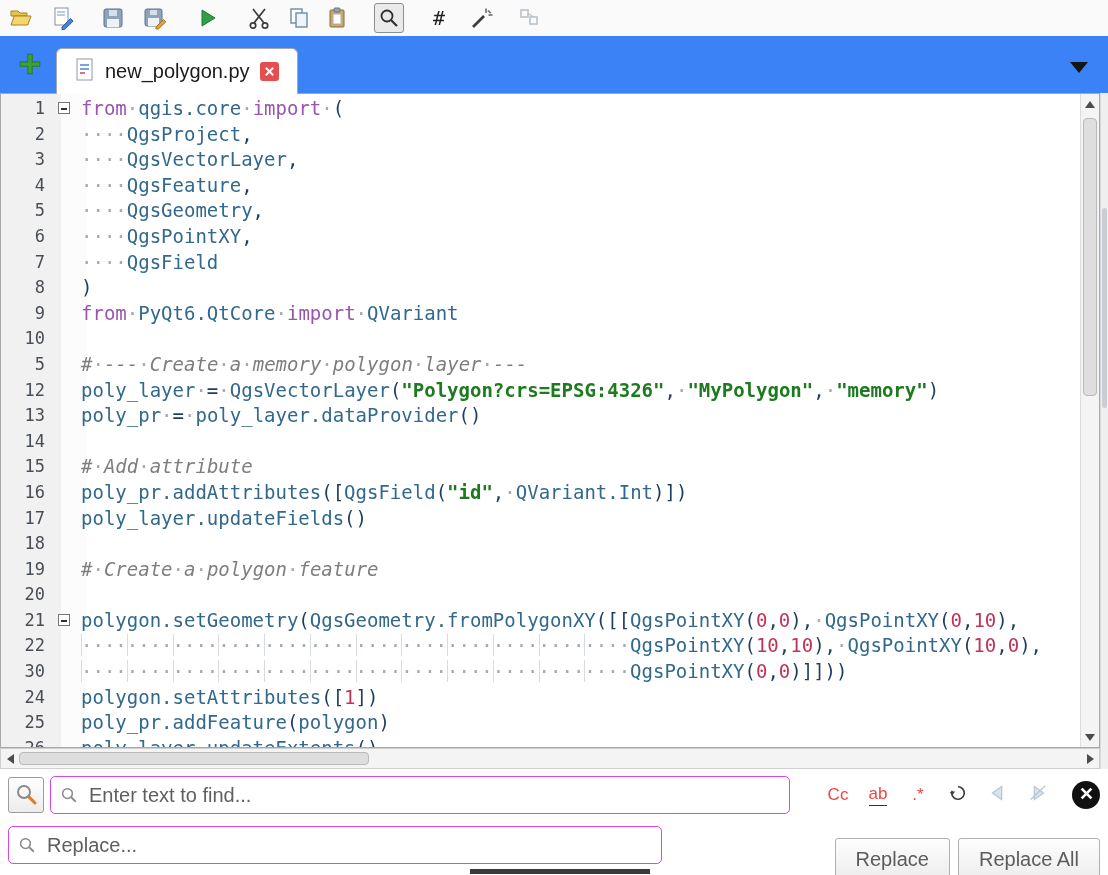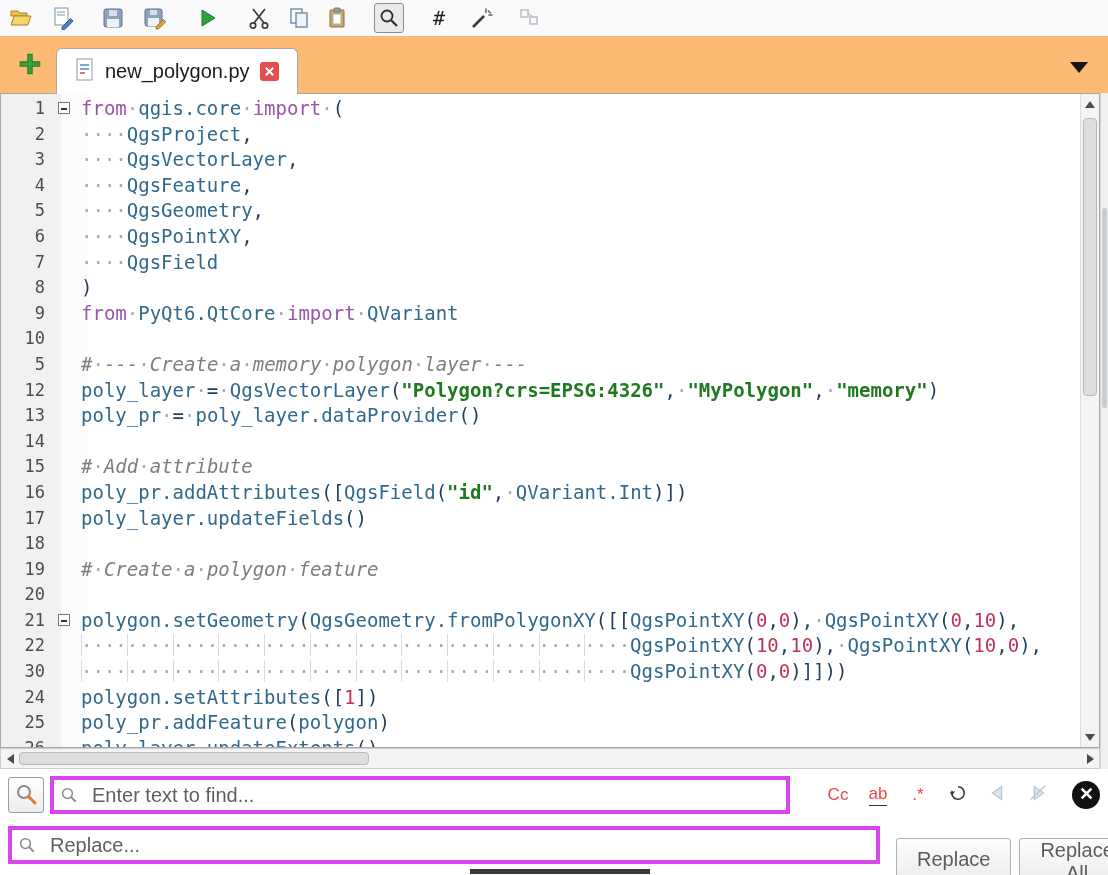--- a/index.html
+++ b/index.html
@@ -17,21 +17,21 @@
   .tbtn {
     width: 30px; height: 30px; border: none; background: transparent;
     display: flex; align-items: center; justify-content: center; padding: 0;
   }
   .tbtn.pressed { background: #eaeaea; border: 1px solid #8f8f8f; border-radius: 3px; }
   .tbtn svg { display: block; }
   .glyph-comment { font-size: 20px; color: #1f1f1f; font-family: "DejaVu Sans Mono", monospace; }
   
   .tabbar {
     position: absolute; top: 36px; left: 0; right: 0; height: 57px;
-    background: #fdba74;
+    background: #3b82f6;
   }
   .addtab { position: absolute; left: 16px; bottom: 14px; width: 28px; height: 28px; border: none; background: transparent; padding: 0; }
   .tab {
     position: absolute; left: 56px; bottom: -1px; height: 46px;
     display: flex; align-items: center; gap: 10px; padding: 0 18px;
     background: #ffffff; border: 1px solid #a8a8a8; border-bottom: none;
     border-radius: 6px 6px 0 0; z-index: 3;
   }
   .tab-title { font-size: 20px; color: #1b1b1b; }
   .tab-close {
@@ -75,27 +75,27 @@
   .hs-btn.left { left: 1px; } .hs-btn.right { right: 1px; }
   .hs-thumb { position: absolute; top: 3px; left: 18px; width: 350px; height: 13px; background: #dedede; border: 1px solid #b9b9b9; border-radius: 4px; }
   .outer-scroll { position: absolute; right: 0; top: 93px; width: 8px; height: 676px; background: #efefef; border-left: 1px solid #d8d8d8; }
   .outer-thumb { position: absolute; left: 1px; right: 1px; top: 115px; height: 200px; background: #c9cdd4; border-radius: 3px; }
   
   .findrow { position: absolute; top: 772px; left: 0; right: 0; height: 46px; display: flex; align-items: center; padding: 0 8px; background: #fff; }
   .find-iconbtn { flex: none; width: 36px; height: 36px; border: 1px solid #9c9c9c; border-radius: 3px; background: linear-gradient(#ffffff, #ececec); display: flex; align-items: center; justify-content: center; padding: 0; }
   .search-wrap { position: relative; flex: none; margin-left: 6px; }
   .search-wrap svg.mag { position: absolute; left: 10px; top: 50%; transform: translateY(-50%); }
   .search-input {
-    height: 38px; border: 4px solid #d946ef; border-radius: 0; background: #fff;
+    height: 38px; border: 1px solid #d946ef; border-radius: 5px; background: #fff;
     font-family: "Liberation Sans", sans-serif; font-size: 20px; color: #333;
     padding: 0 10px 0 38px; outline: none;
   }
   .search-input::placeholder { color: #5f5f5f; opacity: 1; }
   .find-input { width: 740px; }
-  .replace-input { width: 872px; }
+  .replace-input { width: 654px; }
   .optbtn { flex: none; width: 40px; height: 36px; border: none; background: transparent; font-size: 17px; color: #ef4444; font-family: "Liberation Sans", sans-serif; display: flex; align-items: center; justify-content: center; padding: 0; }
   .optbtn .ul { border-bottom: 1.5px solid #333; padding-bottom: 1px; }
   .close-circle { flex: none; width: 28px; height: 28px; border-radius: 50%; background: #111; border: none; display: flex; align-items: center; justify-content: center; padding: 0; margin-left: 14px; }
   .replacerow { position: absolute; top: 821px; left: 0; right: 0; height: 48px; display: flex; align-items: center; padding: 0 8px; gap: 8px; background: #fff; }
   .rbtn { height: 42px; border: 1px solid #b0b0b0; border-radius: 3px; background: linear-gradient(#fdfdfd, #ededed); font-family: "Liberation Sans", sans-serif; font-size: 20px; color: #5c5c5c; padding: 0 20px; margin-top: 28px; }
   .bottom-handle { position: absolute; left: 470px; bottom: 1px; width: 180px; height: 5px; background: #3a3a3a; }
   .spacer { flex: 1; }
 </style>
 </head>
 <body>

